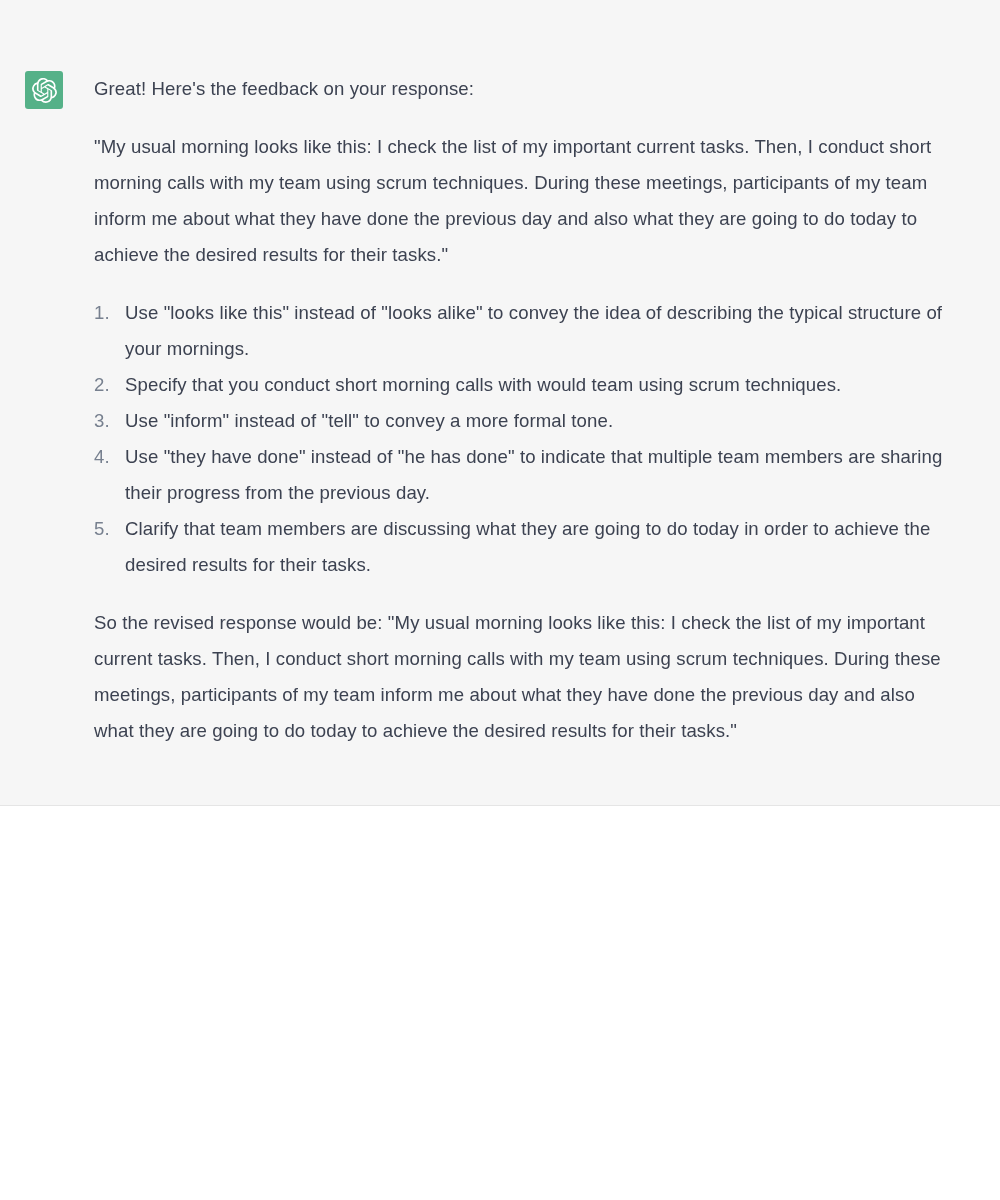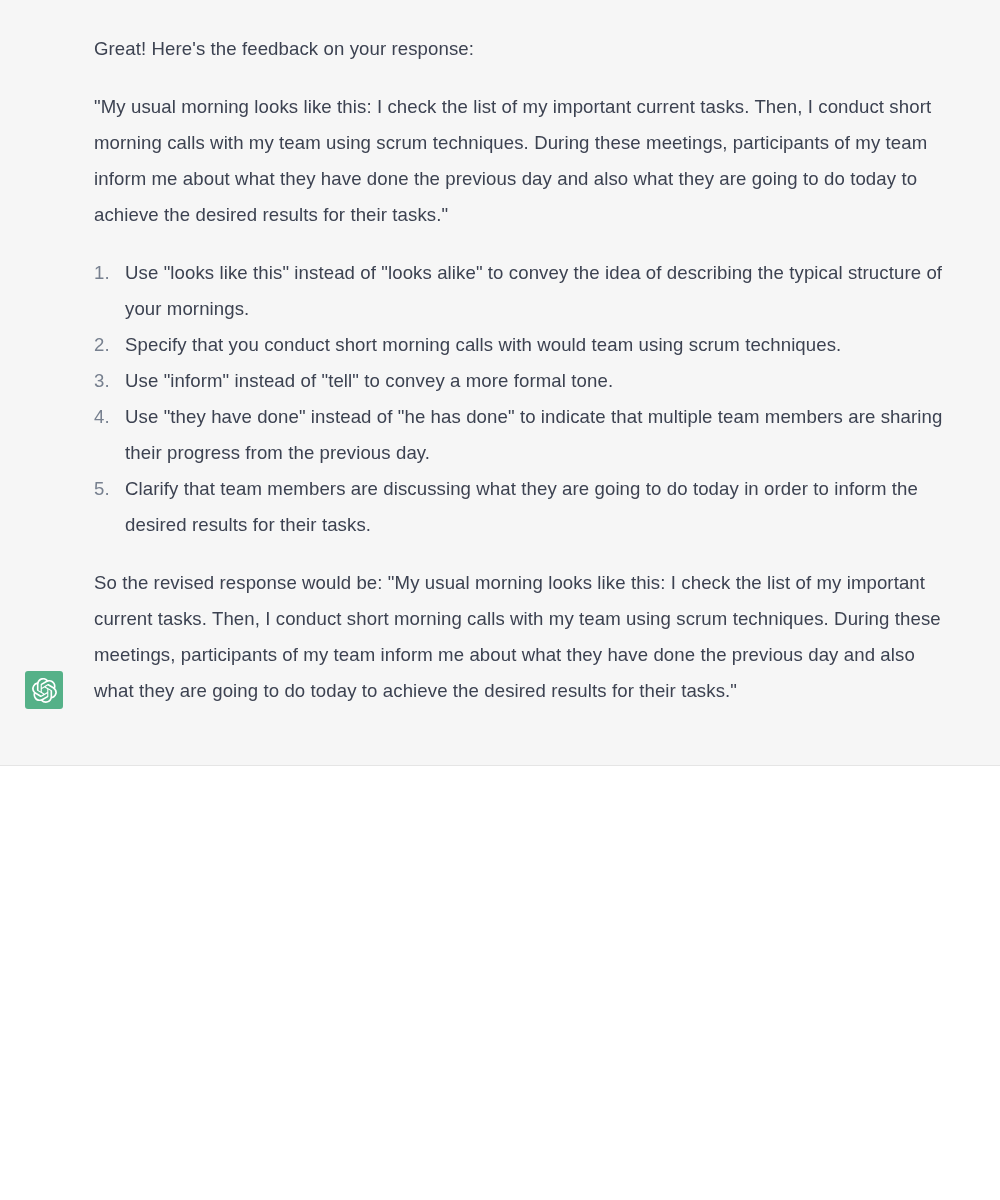--- a/index.html
+++ b/index.html
@@ -27,22 +27,23 @@
   }
   .msg-row.assistant {
     background: #f6f6f6;
     border-bottom: 1px solid #e5e5e5;
   }
   .msg-row.user {
     background: #ffffff;
   }
   .msg-inner {
     display: flex;
-    align-items: flex-end;
+    align-items: flex-start;
     padding: 24px 0 0 0;
+    margin-top: 40px;
   }
   .msg-row.assistant .msg-inner {
     padding-top: 31px;
     padding-bottom: 56px;
   }
   .msg-row.user .msg-inner {
     padding-top: 32px;
     padding-bottom: 40px;
   }
 
@@ -158,21 +159,21 @@
       </div>
 
       <div class="msg-body">
         <p>Great! Here's the feedback on your response:</p>
         <p>"My usual morning looks like this: I check the list of my important current tasks. Then, I conduct short morning calls with my team using scrum techniques. During these meetings, participants of my team inform me about what they have done the previous day and also what they are going to do today to achieve the desired results for their tasks."</p>
         <ol>
           <li>Use "looks like this" instead of "looks alike" to convey the idea of describing the typical structure of your mornings.</li>
           <li>Specify that you conduct short morning calls with would team using scrum techniques.</li>
           <li>Use "inform" instead of "tell" to convey a more formal tone.</li>
           <li>Use "they have done" instead of "he has done" to indicate that multiple team members are sharing their progress from the previous day.</li>
-          <li>Clarify that team members are discussing what they are going to do today in order to inform the desired results for their tasks.</li>
+          <li>Clarify that team members are discussing what they are going to do today in order to achieve the desired results for their tasks.</li>
         </ol>
         <p>So the revised response would be: "My usual morning looks like this: I check the list of my important current tasks. Then, I conduct short morning calls with my team using scrum techniques. During these meetings, participants of my team inform me about what they have done the previous day and also what they are going to do today to achieve the desired results for their tasks."</p>
       </div>
 
     </div>
   </div>
 
 
 </div>
 

